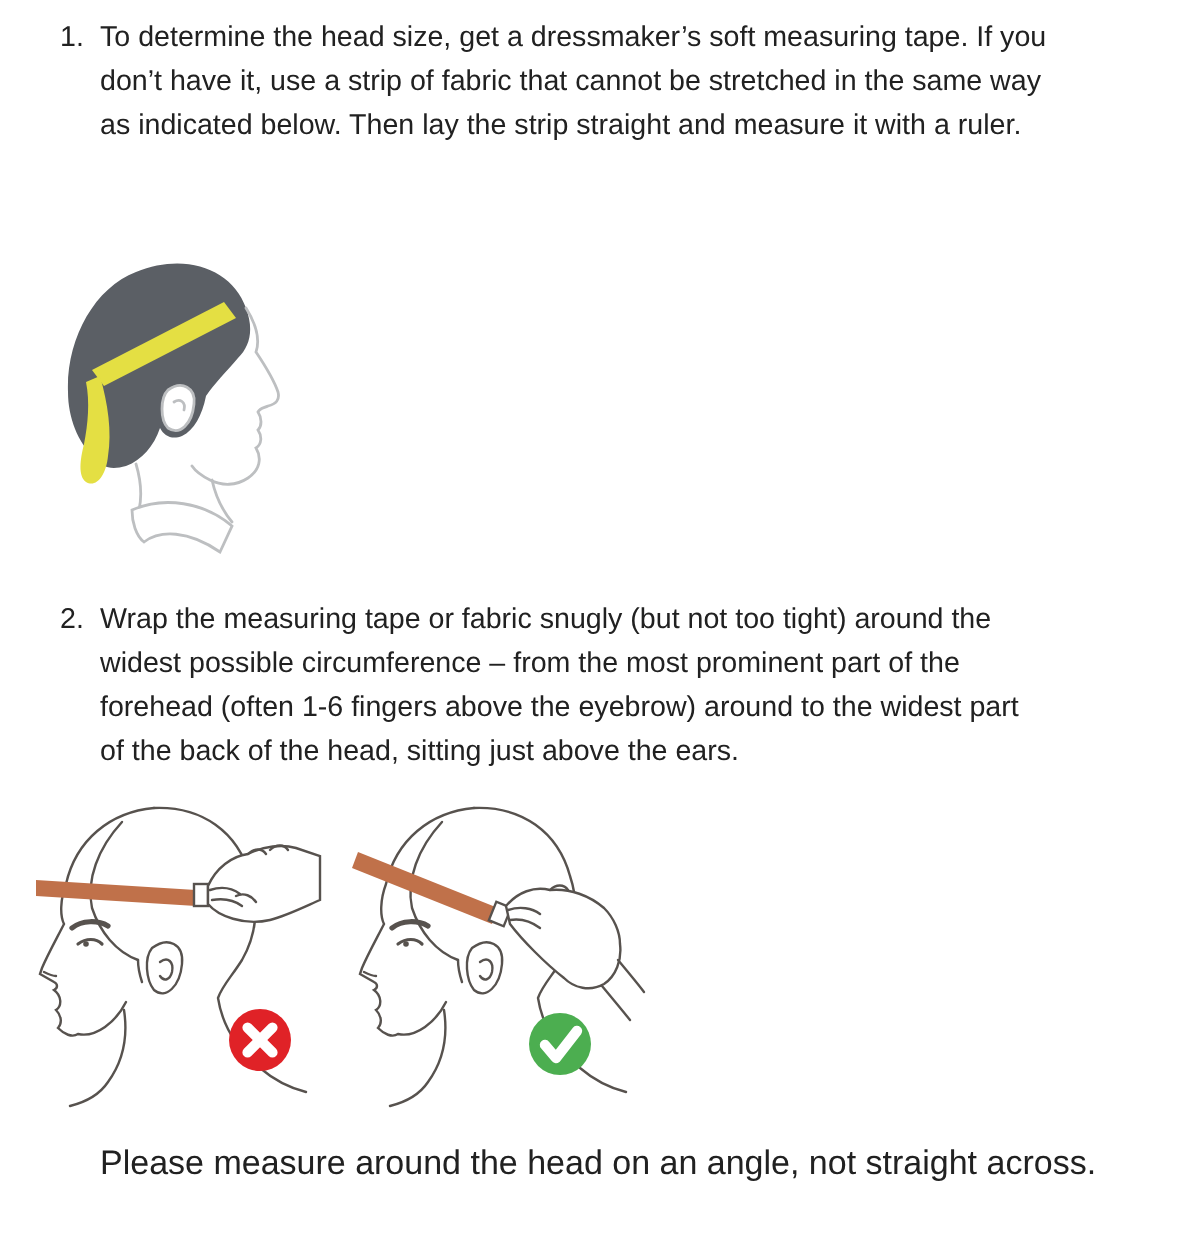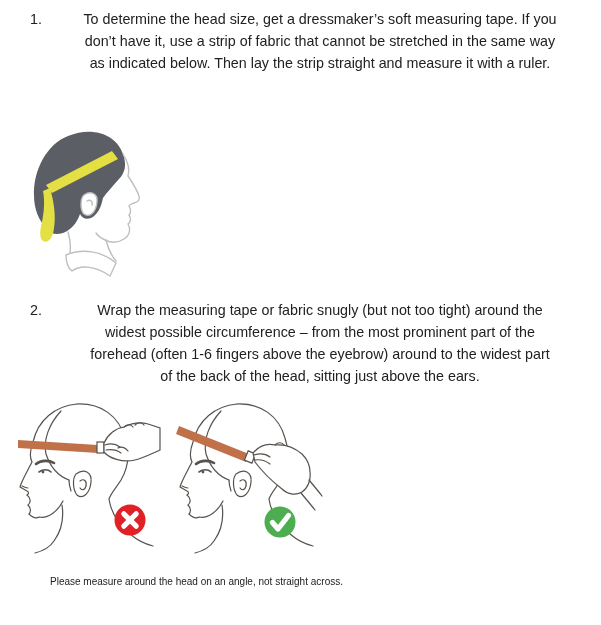--- a/index.html
+++ b/index.html
@@ -27,28 +27,27 @@
     font-size: 14.3px;
     line-height: 22px;
   }
   .step-num {
     flex: 0 0 20px;
     width: 20px;
   }
   .step-text {
     white-space: pre-line;
     width: 540px;
-    text-align: center;
   }
   .footer-note {
     position: absolute;
     left: 50px;
     top: 571px;
     color: #212121;
-    font-size: 10px;
+    font-size: 17px;
     line-height: 22px;
   }
   .illus { position: absolute; }
   #illus1 { left: 10px; top: 118px; }
   #illus2 { left: 5px;  top: 398px; }
 </style>
 </head>
 <body>
 
 <div class="page">

